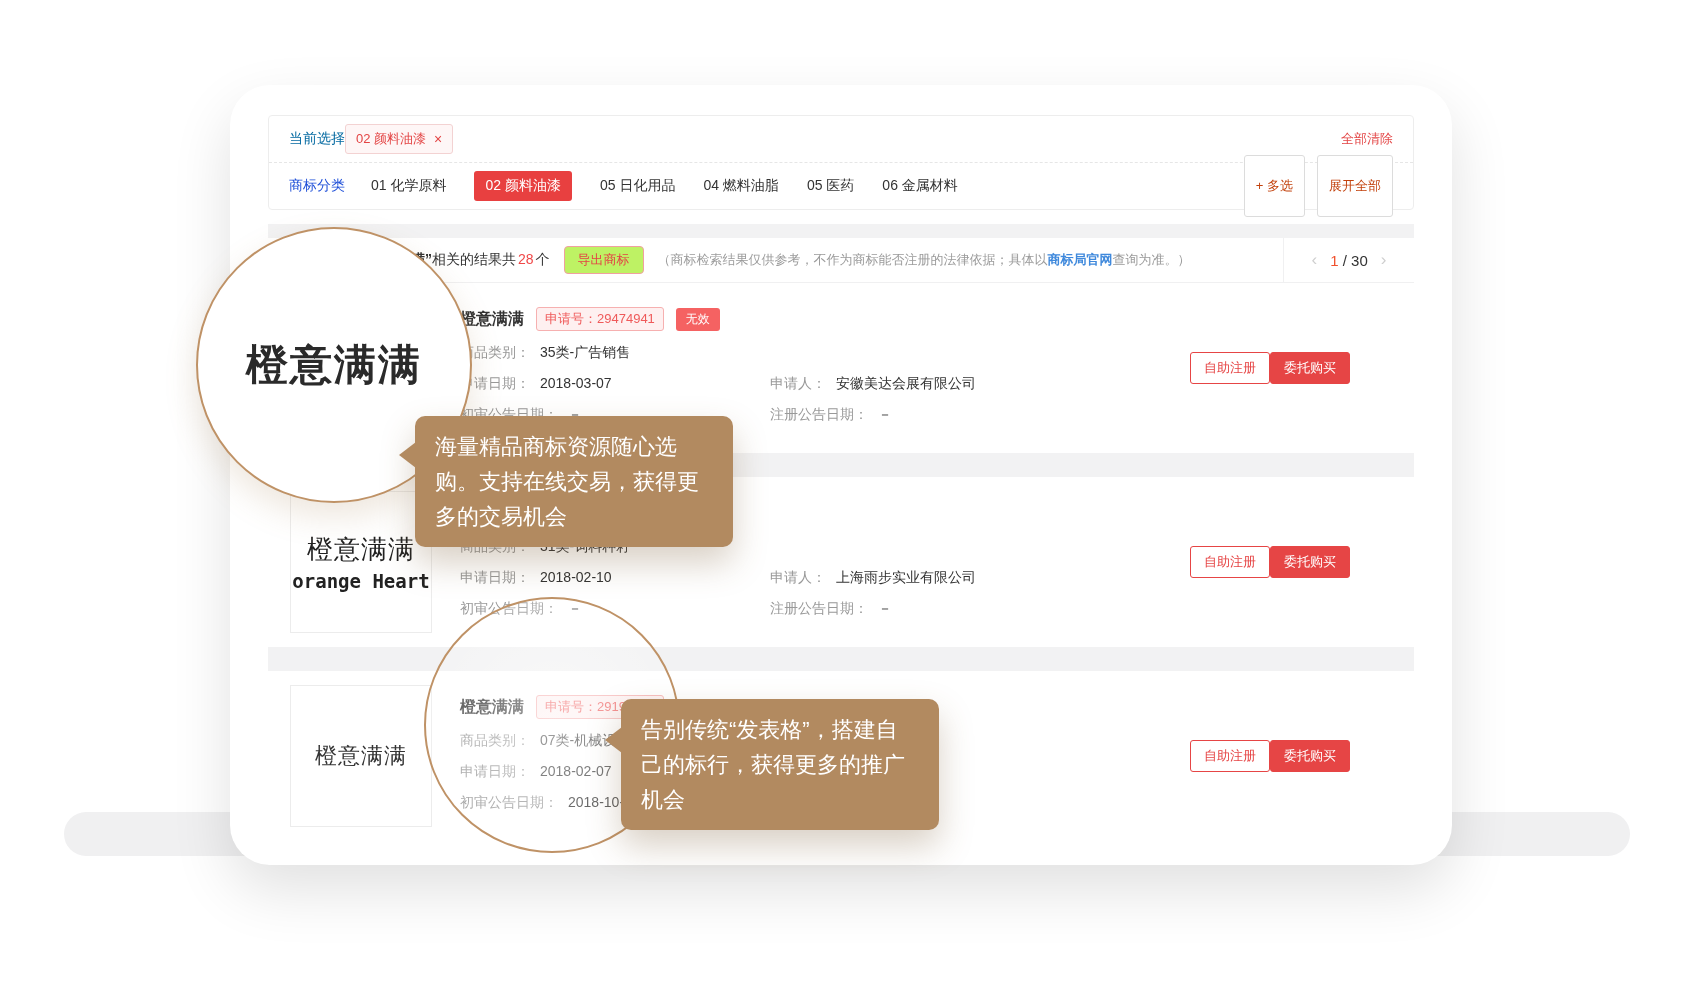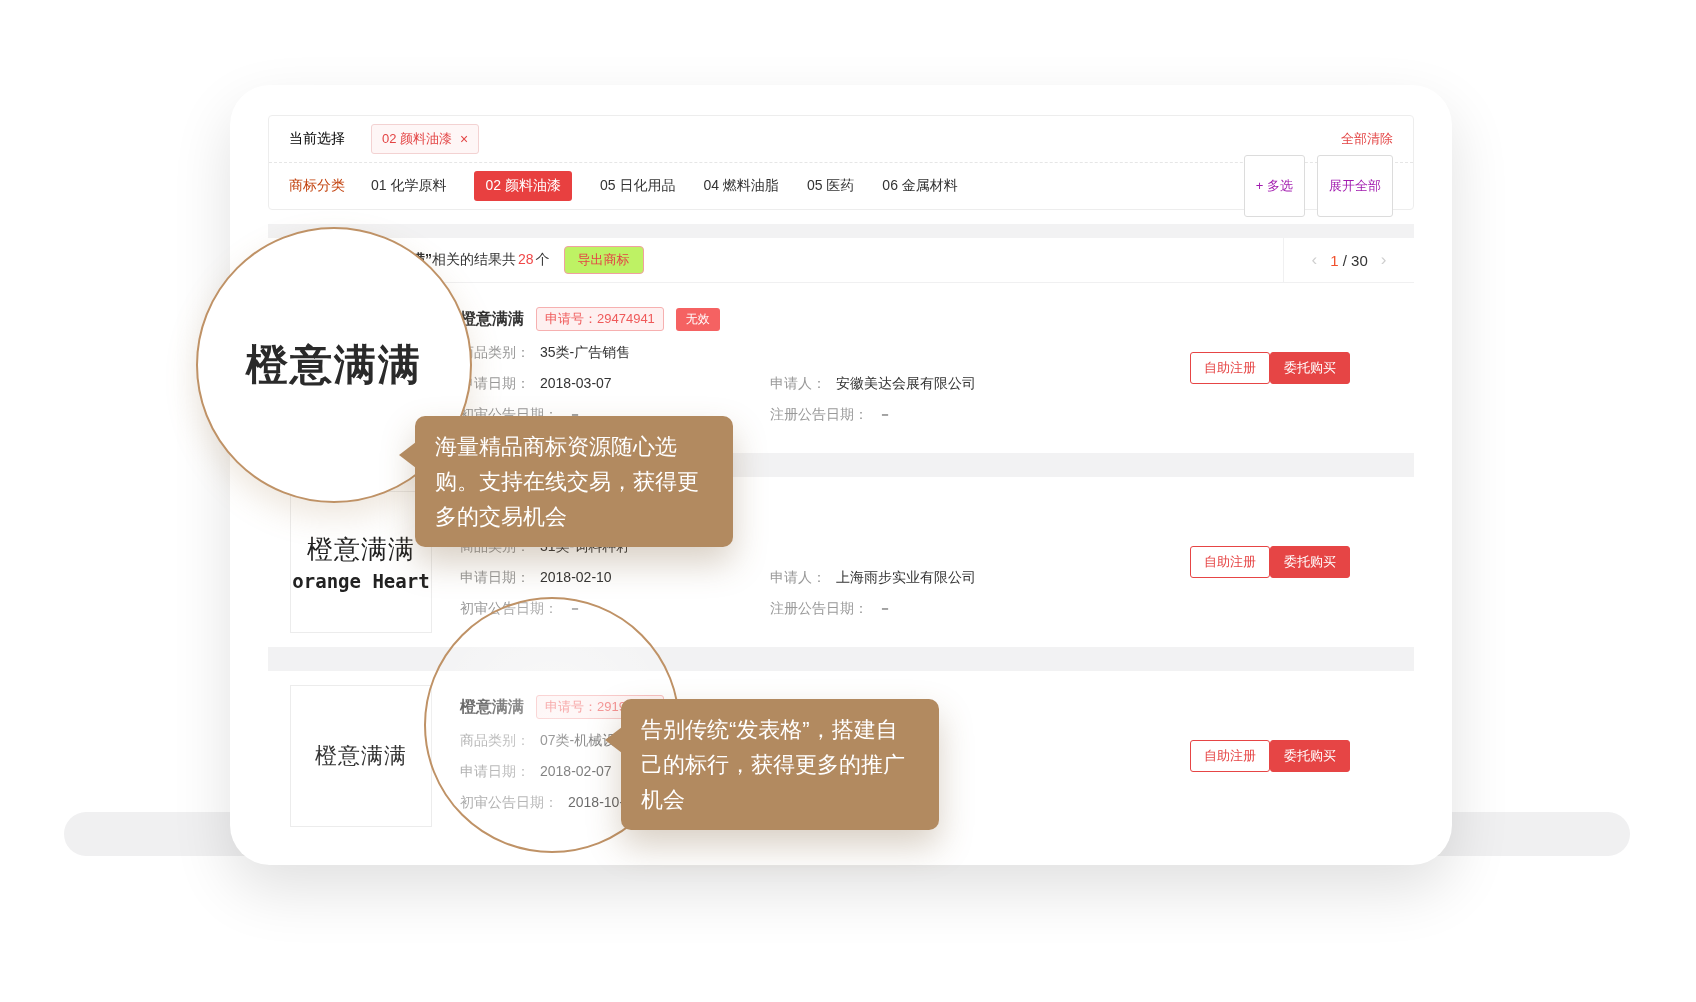--- a/index.html
+++ b/index.html
@@ -7,31 +7,31 @@
        font-family:"Liberation Sans",sans-serif;color:#333;}
   .base-bar{position:absolute;left:64px;top:812px;width:1566px;height:44px;
             background:#f0f0f1;border-radius:24px;}
   .window{position:absolute;left:230px;top:85px;width:1222px;height:780px;background:#fff;
           border-radius:40px;box-shadow:0 25px 60px rgba(0,0,0,.12);overflow:hidden;
           display:flex;flex-direction:column;padding:30px 38px 0;box-sizing:border-box;}
   
   .filter-card{border:1px solid #ededed;border-radius:4px;background:#fff;flex-shrink:0;}
   .filter-row{height:46px;display:flex;align-items:center;padding:0 20px;font-size:14px;}
   .filter-row.top{border-bottom:1px dashed #e6e6e6;}
-  .filter-label{color:#000000;margin-right:26px;}
-  .muted-label{color:#c2410c;margin-right:26px;}
+  .filter-label{color:#0369a1;}
+  .muted-label{color:#1d4ed8;margin-right:26px;}
   .sel-tag{display:inline-flex;align-items:center;gap:8px;background:#fef6f6;border:1px solid #f3d2d2;
            color:#e34444;border-radius:3px;padding:5px 10px;font-size:13px;cursor:pointer;}
   .sel-tag .x{color:#e34444;font-size:14px;line-height:1;}
   .clear-all{margin-left:auto;color:#e34444;font-size:13px;cursor:pointer;}
   .cat-items{display:flex;align-items:center;gap:28px;}
   .cat-item{color:#333;cursor:pointer;white-space:nowrap;}
   .cat-item.active{background:#e84040;color:#fff;border-radius:3px;padding:6px 11px;}
   .cat-actions{margin-left:auto;display:flex;gap:12px;}
-  .ghost-btn{border:1px solid #dcdcdc;border-radius:3px;background:#fff;color:#a21caf;
+  .ghost-btn{border:1px solid #dcdcdc;border-radius:3px;background:#fff;color:#c2410c;
              font-size:13px;padding:21px 11px;cursor:pointer;font-family:inherit;}
   
   .results-region{margin-top:14px;background:#f2f2f3;flex:1;display:flex;flex-direction:column;
                   padding-top:14px;overflow:hidden;}
   .card{background:#fff;}
   .card.gap{margin-bottom:24px;}
   .card.last{flex:1;}
   .results-header{height:44px;display:flex;align-items:center;padding-left:24px;
                   border-bottom:1px solid #f0f0f1;font-size:14px;}
   .summary b{color:#333;}
@@ -120,20 +120,21 @@
       </div>
     </div>
   </div>
 
   <div class="results-region">
 
     <div class="card gap">
       <div class="results-header">
         <span class="summary"><span>为您检索到</span><b>“橙意满满”</b><span>相关的结果共</span><span class="count">28</span><span>个</span></span>
         <button class="export-btn">导出商标</button>
+        <span class="disclaimer"><span>（商标检索结果仅供参考，不作为商标能否注册的法律依据；具体以</span><span class="lnk">商标局官网</span><span>查询为准。）</span></span>
         <div class="pagination">
           <span class="pg-chev">‹</span>
           <span><span class="pg-cur">1</span> <span class="pg-total">/</span> <span class="pg-total">30</span></span>
           <span class="pg-chev">›</span>
         </div>
       </div>
 
       <div class="result-row">
         <div class="thumb"></div>
         <div class="details">

